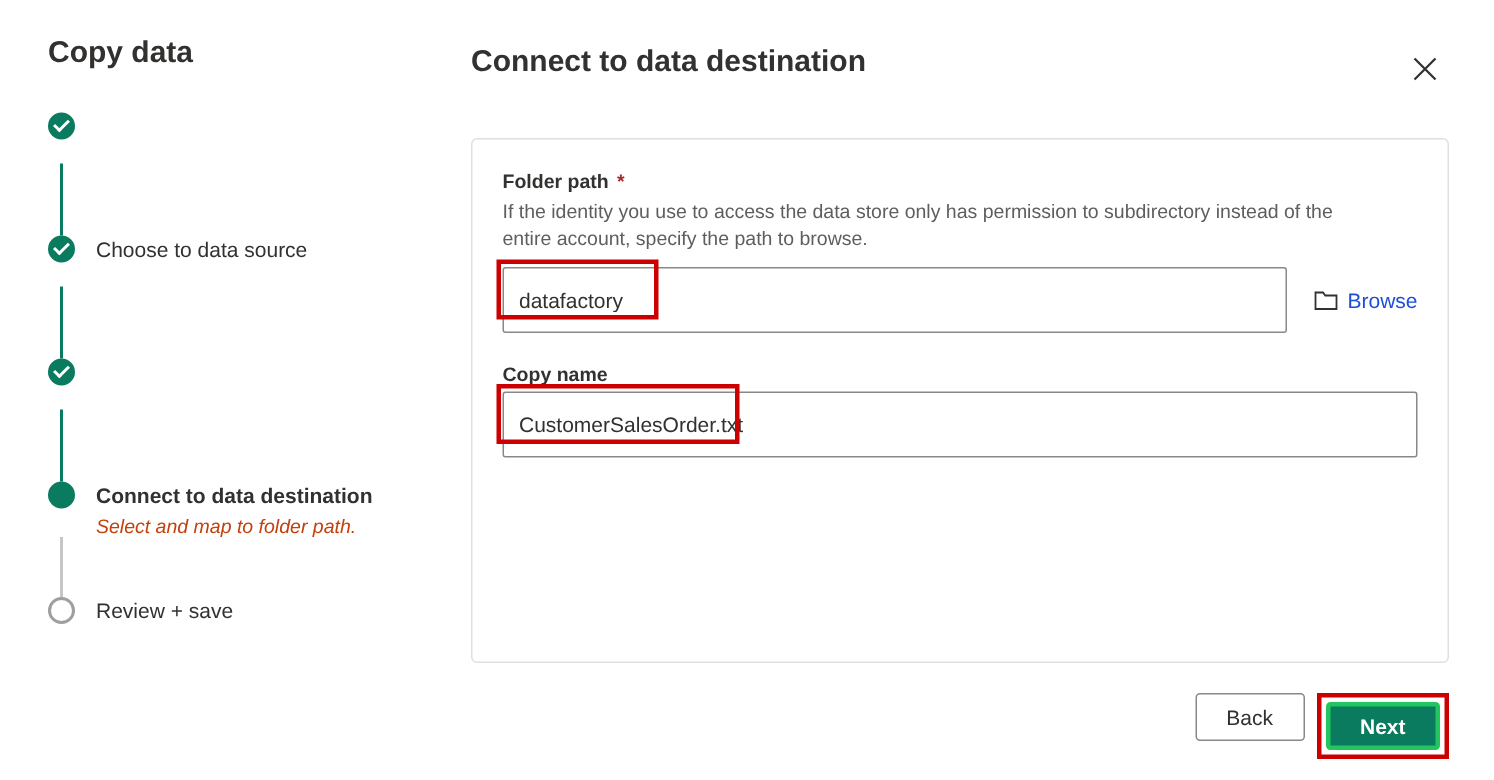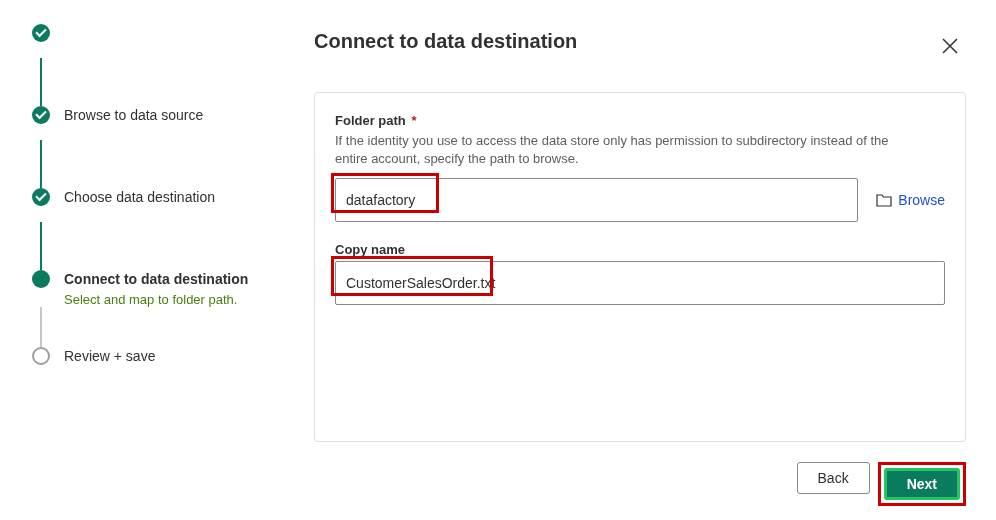--- a/index.html
+++ b/index.html
@@ -67,22 +67,23 @@
     .step-label {
       font-size: 14px;
       color: #323130;
       line-height: 18px;
     }
     .step-label.active {
       font-weight: 600;
     }
     .step-sub {
       font-size: 13px;
-      color: #4d7c0f;
+      color: #c2410c;
       margin-top: 4px;
+      font-style: italic;
     }
     .connector {
       width: 2px;
       background: #0a7b5f;
       margin-left: 8px;
       height: 48px;
     }
     .connector.pending {
       background: #c8c6c4;
     }
@@ -206,39 +207,37 @@
     .next-highlight {
       position: relative;
       padding: 3px;
       border: 3px solid #c00;
     }
   </style>
 </head>
 <body>
 
 <div class="sidebar">
+  <h1>Copy data</h1>
 
   <div class="step">
     <div class="step-marker done"></div>
   </div>
   <div class="connector"></div>
 
   <div class="step">
     <div class="step-marker done"></div>
     <div class="step-labels">
-      <div class="step-label">Browse to data source</div>
+      <div class="step-label">Choose to data source</div>
     </div>
   </div>
   <div class="connector"></div>
 
   <div class="step">
     <div class="step-marker done"></div>
-    <div class="step-labels">
-      <div class="step-label">Choose data destination</div>
-    </div>
   </div>
   <div class="connector"></div>
 
   <div class="step">
     <div class="step-marker active"></div>
     <div class="step-labels">
       <div class="step-label active">Connect to data destination</div>
       <div class="step-sub">Select and map to folder path.</div>
     </div>
   </div>

